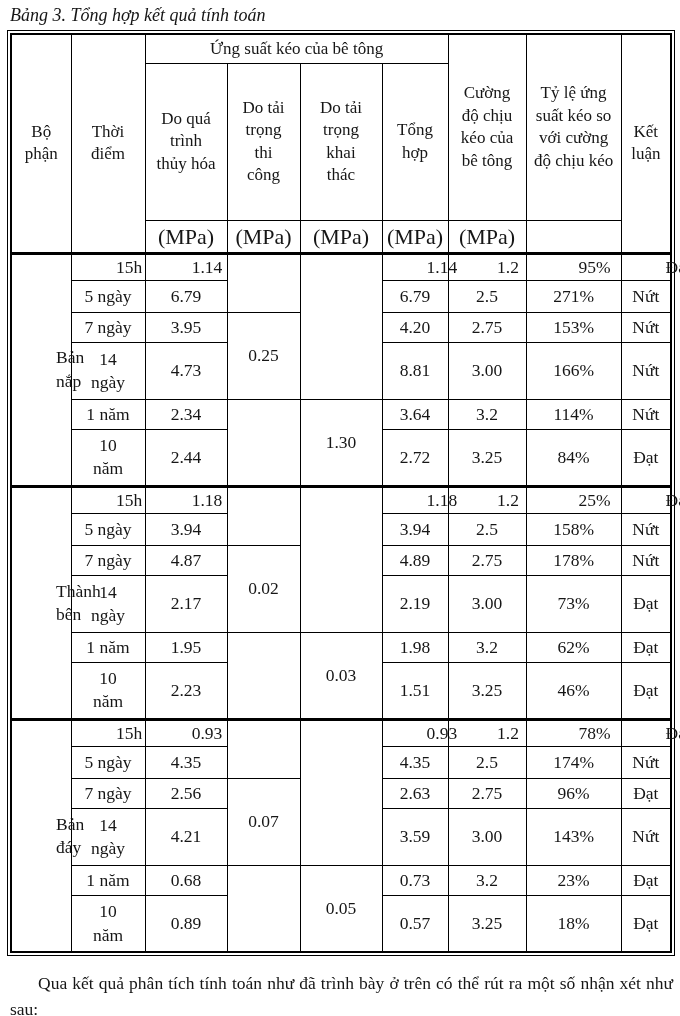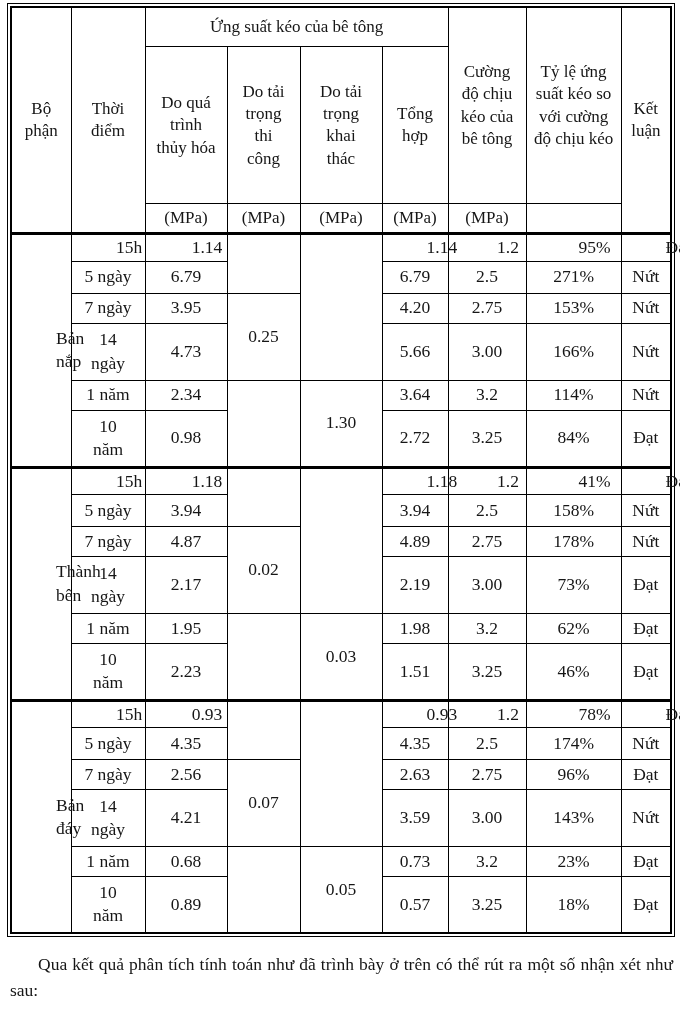--- a/index.html
+++ b/index.html
@@ -39,23 +39,23 @@
     border: 1px solid #000;
     text-align: center;
     vertical-align: middle;
     font-size: 17.5px;
     line-height: 1.32;
     padding: 1px 2px;
   }
   tr.h-top   { height: 29px; }
   tr.h-mid   { height: 157px; }
   tr.h-units { height: 30px; }
-  tr.h-top td   { font-size: 17px; padding: 8px 6px; }
+  tr.h-top td   { font-size: 17px; padding: 2px 6px; }
   tr.h-mid td   { font-size: 17px; padding: 2px 10px; }
-  tr.h-units td { font-size: 17px; }
+  tr.h-units td { font-size: 22px; }
   td.pad-ratio { padding: 2px 9px; margin-left: 30px; }
 
   tr.rh-a { height: 24px; }
   tr.rh-b { height: 32px; }
   tr.rh-c { height: 30px; padding-left: 22px; }
   tr.rh-d { height: 57px; }
 
   tr.sec-top td   { border-top: 3px solid #000; padding-left: 44px; }
   tr.h-units td   { border-bottom: 3px solid #000; }
 
@@ -67,20 +67,21 @@
     text-align: justify;
     text-indent: 28px;
     margin: 15px 3px 0 3px;
   }
 </style>
 </head>
 <body>
 
 <div class="page">
 
+  <div class="caption">Bảng 3. Tổng hợp kết quả tính toán</div>
 
   <div class="twrap">
     <table>
       <colgroup>
         <col style="width:60px">
           <col style="width:74px">
           <col style="width:82px">
         <col style="width:73px">
           <col style="width:82px">
           <col style="width:66px">
@@ -138,54 +139,54 @@
         <td rowspan="2">0.25</td>
         <td>4.20</td>
         <td>2.75</td>
         <td>153%</td>
         <td>Nứt</td>
       </tr>
       <tr class="rh-d">
         <td class="pre">14
 ngày</td>
         <td>4.73</td>
-        <td>5.66</td>
+        <td>8.81</td>
         <td>3.00</td>
         <td>166%</td>
         <td>Nứt</td>
       </tr>
       <tr class="rh-c">
         <td class="pre">1 năm</td>
         <td>2.34</td>
         <td rowspan="2"></td>
         <td rowspan="2">1.30</td>
         <td>3.64</td>
         <td>3.2</td>
         <td>114%</td>
         <td>Nứt</td>
       </tr>
       <tr class="rh-d">
         <td class="pre">10
 năm</td>
-        <td>0.98</td>
+        <td>2.44</td>
         <td>2.72</td>
         <td>3.25</td>
         <td>84%</td>
         <td>Đạt</td>
       </tr>
 
       <tr class="rh-a sec-top">
         <td rowspan="6" class="pre">Thành bên</td>
         <td class="pre">15h</td>
         <td>1.18</td>
         <td rowspan="2"></td>
         <td rowspan="4"></td>
         <td>1.18</td>
         <td>1.2</td>
-        <td>41%</td>
+        <td>25%</td>
         <td>Đạt</td>
       </tr>
       <tr class="rh-b">
         <td class="pre">5 ngày</td>
         <td>3.94</td>
         <td>3.94</td>
         <td>2.5</td>
         <td>158%</td>
         <td>Nứt</td>
       </tr>

